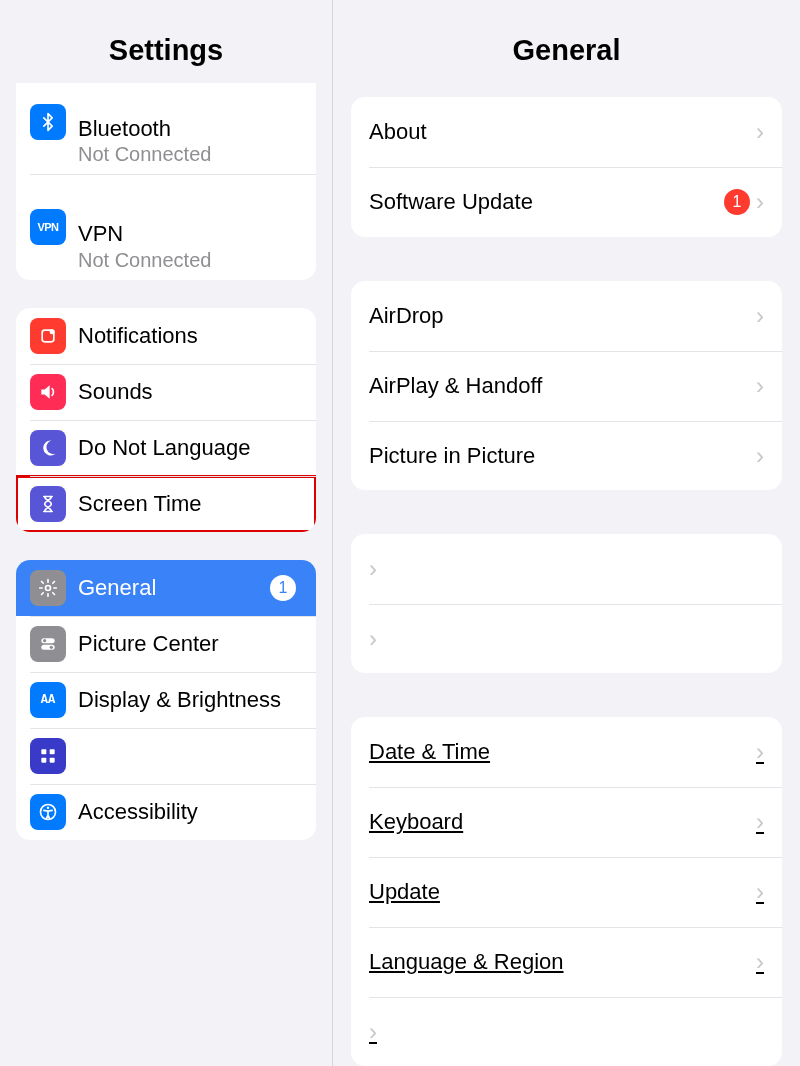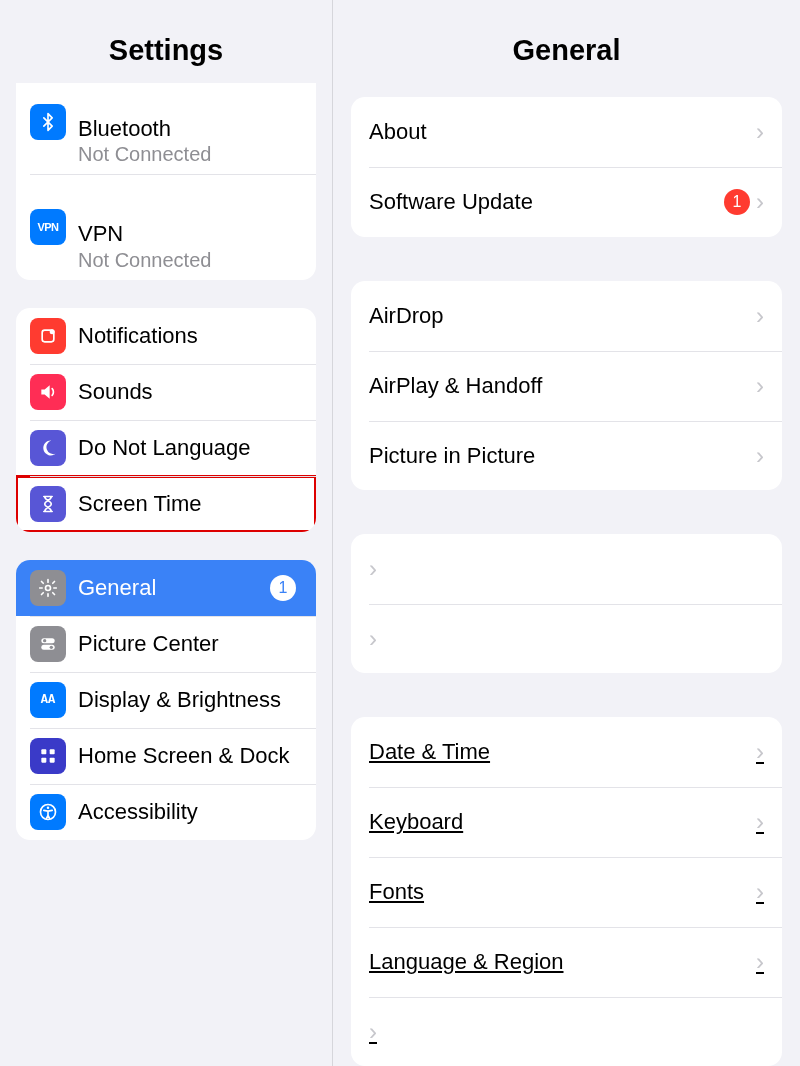--- a/index.html
+++ b/index.html
@@ -243,21 +243,20 @@
         </div>
         <div class="row">
           <div class="icon-box" style="background:#3a3ac8;">
             <svg viewBox="0 0 24 24">
                 <rect x="4" y="4" width="6" height="6" rx="1" fill="#fff" stroke="none"></rect>
                 <rect x="14" y="4" width="6" height="6" rx="1" fill="#fff" stroke="none"></rect>
                 <rect x="4" y="14" width="6" height="6" rx="1" fill="#fff" stroke="none"></rect>
                 <rect x="14" y="14" width="6" height="6" rx="1" fill="#fff" stroke="none"></rect>
               </svg>
           </div>
-          <span class="row-label">Home Screen &amp; Dock</span>
         </div>
         <div class="row">
           <div class="icon-box bg-blue">
             <svg viewBox="0 0 24 24">
                 <circle cx="12" cy="12" r="9"></circle>
                 <circle cx="12" cy="7" r="1.5" fill="#fff" stroke="none"></circle>
                 <path d="M7 10l5 1 5-1M12 11v5l-2 4M12 16l2 4"></path>
               </svg>
           </div>
           <span class="row-label">Accessibility</span>
@@ -309,21 +308,21 @@
     <div class="group" style="margin-bottom:0;text-decoration:underline;">
       <div class="detail-row">
         <span class="detail-label">Date &amp; Time</span>
         <span class="chevron">›</span>
       </div>
       <div class="detail-row">
         <span class="detail-label">Keyboard</span>
         <span class="chevron">›</span>
       </div>
       <div class="detail-row">
-        <span class="detail-label">Fonts</span>
+        <span class="detail-label">Update</span>
         <span class="chevron">›</span>
       </div>
       <div class="detail-row">
         <span class="detail-label">Language &amp; Region</span>
         <span class="chevron">›</span>
       </div>
       <div class="detail-row">
         <span class="chevron">›</span>
       </div>
     </div>

